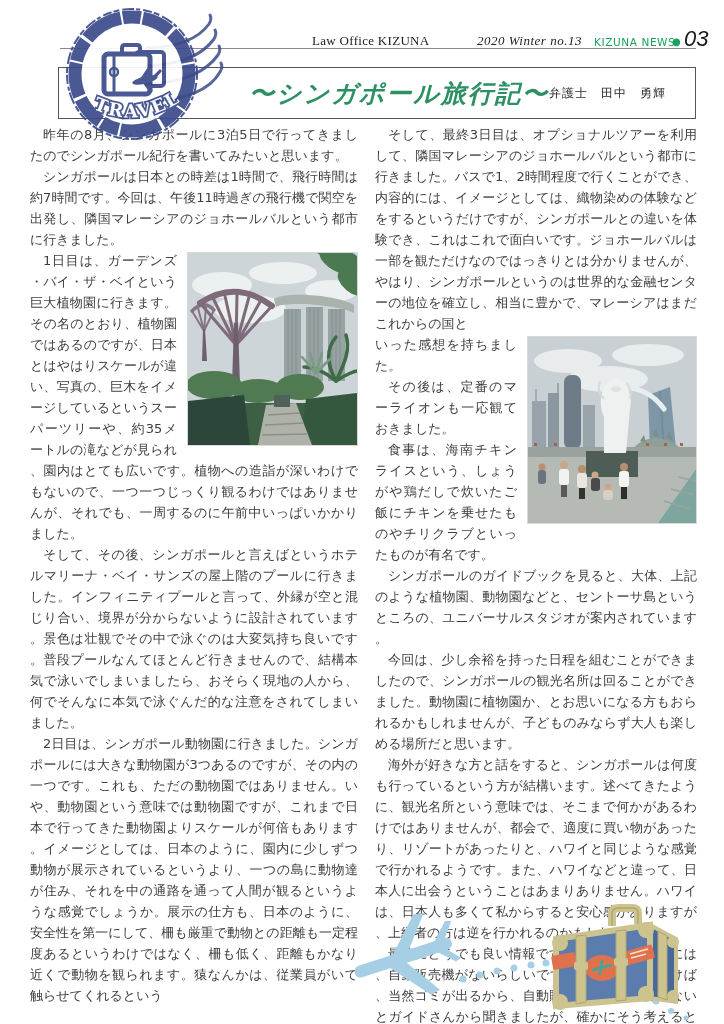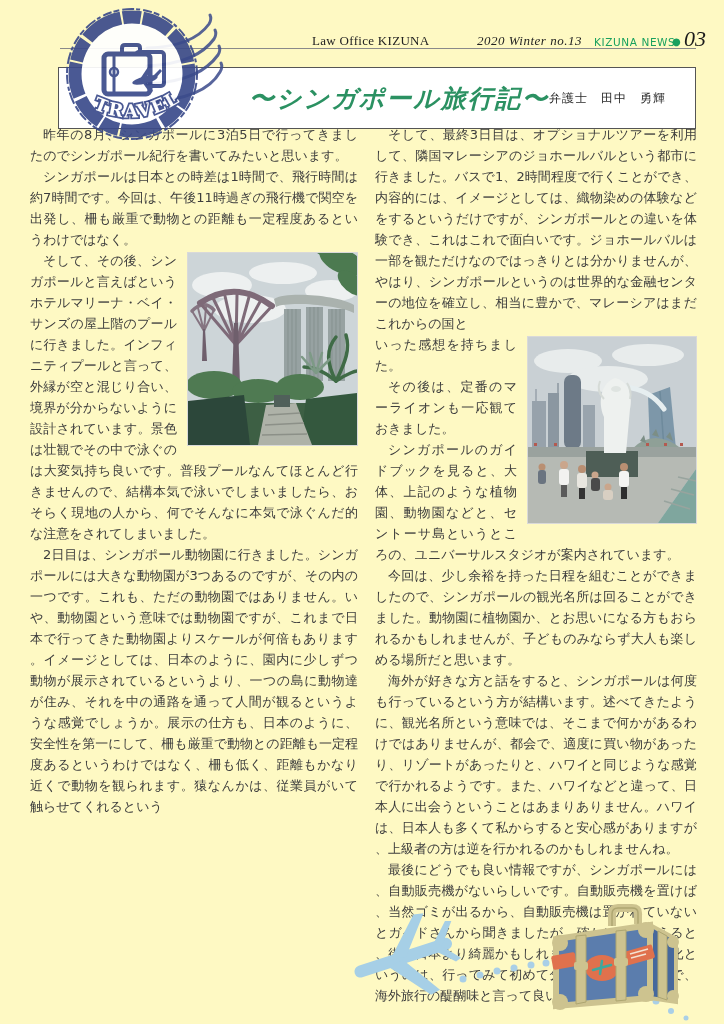--- a/index.html
+++ b/index.html
@@ -1,17 +1,17 @@
 <!DOCTYPE html>
 <html><head>
 <meta charset="utf-8">
 <style>
   html,body{margin:0;padding:0;background:#9a9a9a;}
   .page{
-    position:relative;width:724px;height:1024px;background:#fef9c3;
+    position:relative;width:724px;height:1024px;background:#ffffff;
     font-family:"DejaVu Sans","Liberation Sans",sans-serif;
     overflow:hidden;margin:0 auto;
   }
   
   .masthead-office{
     position:absolute;left:312px;top:33px;
     font-family:"Liberation Serif","DejaVu Serif",serif;
     font-size:13px;color:#222;letter-spacing:.3px;
   }
   .masthead-issue{
@@ -21,30 +21,30 @@
   }
   .masthead-news{
     position:absolute;left:594px;top:36px;
     font-size:10.5px;font-weight:normal;color:#18a05e;letter-spacing:.6px;
   }
   .masthead-bullet{
     position:absolute;left:672px;top:36px;font-size:10px;color:#18a05e;
   }
   .masthead-pageno{
     position:absolute;left:684px;top:26px;
-    font-family:Liberation Serif, serif;
+    font-family:Liberation Sans, sans-serif;
     font-style:italic;font-size:22px;color:#1a1a1a;
   }
   .head-rule{
     position:absolute;left:60px;top:48px;width:636px;height:0;
     border-top:1px solid #8a8a8a;
   }
   
   .title-box{
-    position:absolute;left:58px;top:67px;width:638px;height:62px;
+    position:absolute;left:58px;top:67px;width:638px;height:52px;
     border:1px solid #555;box-sizing:border-box;
     display:flex;align-items:center;background:#fff;
   }
   .title-box .title{
     margin:0 0 0 190px;
     font-family:"DejaVu Serif","Liberation Serif",serif;
     font-style:italic;font-weight:600;
     font-size:25px;color:#2b9162;letter-spacing:2px;white-space:nowrap;
   }
   .title-box .author{
@@ -121,21 +121,21 @@
         <text font-family="DejaVu Serif, Liberation Serif, serif" font-size="18" font-weight="bold" fill="#ffffff" stroke="#3b4b8b" stroke-width="3.6" paint-order="stroke" letter-spacing="2">
           <textPath href="#travel-arc" startOffset="6%">TRAVEL</textPath>
         </text>
       </g>
     </svg>
   </div>
 
   <div class="columns">
     <section class="col col-left">
       <p class="ind">昨年の8月、シンガポールに3泊5日で行ってきましたのでシンガポール紀行を書いてみたいと思います。</p>
-      <p class="ind">シンガポールは日本との時差は1時間で、飛行時間は約7時間です。今回は、午後11時過ぎの飛行機で関空を出発し、柵も厳重で動物との距離も一定程度あるというわけではなく。</p>
+      <p class="ind">シンガポールは日本との時差は1時間で、飛行時間は約7時間です。今回は、午後11時過ぎの飛行機で関空を出発し、隣国マレーシアのジョホールバルという都市に行きました。</p>
       <div class="flow">
         <figure class="photo">
           <svg width="169" height="192" viewBox="0 0 169 192">
             <rect width="169" height="192" fill="#cdd5d8"></rect>
             <g fill="#edf0f0">
               <ellipse cx="34" cy="32" rx="30" ry="13"></ellipse>
               <ellipse cx="95" cy="20" rx="34" ry="11"></ellipse>
               <ellipse cx="143" cy="38" rx="26" ry="11"></ellipse>
               <ellipse cx="62" cy="56" rx="36" ry="14"></ellipse>
             </g>
@@ -195,20 +195,21 @@
             </g>
             <rect x="86" y="142" width="16" height="12" fill="#50605a"></rect>
 
             <g fill="#4c7a50">
               <ellipse cx="154" cy="8" rx="24" ry="12" transform="rotate(24 154 8)"></ellipse>
               <ellipse cx="164" cy="30" rx="17" ry="9" transform="rotate(40 164 30)"></ellipse>
               <ellipse cx="145" cy="-4" rx="20" ry="10" transform="rotate(10 145 -4)"></ellipse>
             </g>
           </svg>
         </figure>
+        <p class="ind">1日目は、ガーデンズ・バイ・ザ・ベイという巨大植物園に行きます。その名のとおり、植物園ではあるのですが、日本とはやはりスケールが違い、写真の、巨木をイメージしているというスーパーツリーや、約35メートルの滝などが見られ、園内はとても広いです。植物への造詣が深いわけでもないので、一つ一つじっくり観るわけではありませんが、それでも、一周するのに午前中いっぱいかかりました。</p>
         <p class="ind">そして、その後、シンガポールと言えばというホテルマリーナ・ベイ・サンズの屋上階のプールに行きました。インフィニティプールと言って、外縁が空と混じり合い、境界が分からないように設計されています。景色は壮観でその中で泳ぐのは大変気持ち良いです。普段プールなんてほとんど行きませんので、結構本気で泳いでしまいましたら、おそらく現地の人から、何でそんなに本気で泳ぐんだ的な注意をされてしまいました。</p>
         <p class="ind">2日目は、シンガポール動物園に行きました。シンガポールには大きな動物園が3つあるのですが、その内の一つです。これも、ただの動物園ではありません。いや、動物園という意味では動物園ですが、これまで日本で行ってきた動物園よりスケールが何倍もあります。イメージとしては、日本のように、園内に少しずつ動物が展示されているというより、一つの島に動物達が住み、それを中の通路を通って人間が観るというような感覚でしょうか。展示の仕方も、日本のように、安全性を第一にして、柵も厳重で動物との距離も一定程度あるというわけではなく、柵も低く、距離もかなり近くで動物を観られます。猿なんかは、従業員がいて触らせてくれるという</p>
       </div>
     </section>
 
     <section class="col col-right">
       <p class="ind">そして、最終3日目は、オプショナルツアーを利用して、隣国マレーシアのジョホールバルという都市に行きました。バスで1、2時間程度で行くことができ、内容的には、イメージとしては、織物染めの体験などをするというだけですが、シンガポールとの違いを体験でき、これはこれで面白いです。ジョホールバルは一部を観ただけなのではっきりとは分かりませんが、やはり、シンガポールというのは世界的な金融センターの地位を確立し、相当に豊かで、マレーシアはまだこれからの国と</p>
       <div class="flow">
         <figure class="photo">
           <svg width="168" height="186" viewBox="0 0 168 186">
@@ -274,20 +275,21 @@
                 <rect x="93" y="150" width="6" height="12" fill="#2e2e2e"></rect>
               <circle cx="80" cy="150" r="3.5" fill="#caa68c"></circle>
                 <rect x="75" y="153" width="10" height="10" rx="3" fill="#d8cfc2"></rect>
               <circle cx="14" cy="130" r="3.5" fill="#b98f72"></circle>
                 <rect x="10" y="133" width="8" height="14" rx="3" fill="#6a7480"></rect>
             </g>
           </svg>
         </figure>
         <p>いった感想を持ちました。</p>
         <p class="ind">その後は、定番のマーライオンも一応観ておきました。</p>
+        <p class="ind">食事は、海南チキンライスという、しょうがや鶏だしで炊いたご飯にチキンを乗せたものやチリクラブといったものが有名です。</p>
         <p class="ind">シンガポールのガイドブックを見ると、大体、上記のような植物園、動物園などと、セントーサ島というところの、ユニバーサルスタジオが案内されています。</p>
         <p class="ind">今回は、少し余裕を持った日程を組むことができましたので、シンガポールの観光名所は回ることができました。動物園に植物園か、とお思いになる方もおられるかもしれませんが、子どものみならず大人も楽しめる場所だと思います。</p>
         <p class="ind">海外が好きな方と話をすると、シンガポールは何度も行っているという方が結構います。述べてきたように、観光名所という意味では、そこまで何かがあるわけではありませんが、都会で、適度に買い物があったり、リゾートがあったりと、ハワイと同じような感覚で行かれるようです。また、ハワイなどと違って、日本人に出会うということはあまりありません。ハワイは、日本人も多くて私からすると安心感がありますが、上級者の方は逆を行かれるのかもしれませんね。</p>
         <p class="ind">最後にどうでも良い情報ですが、シンガポールには、自動販売機がないらしいです。自動販売機を置けば、当然ゴミが出るから、自動販売機は置かれていないとガイドさんから聞きましたが、確かにそう考えると、街が日本より綺麗かもしれません。そういう文化というのは、行ってみて初めて分かるところですので、海外旅行の醍醐味と言って良いと思います。</p>
       </div>
     </section>
   </div>
 
   <div class="bottom-art">
     <svg width="384" height="134" viewBox="0 0 384 134">

